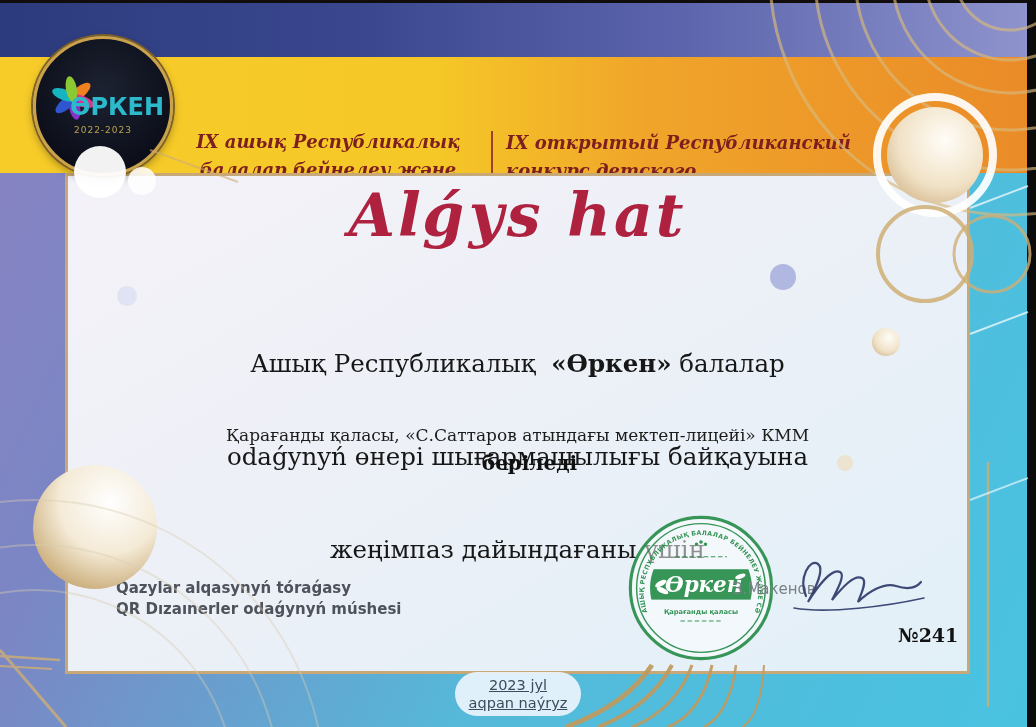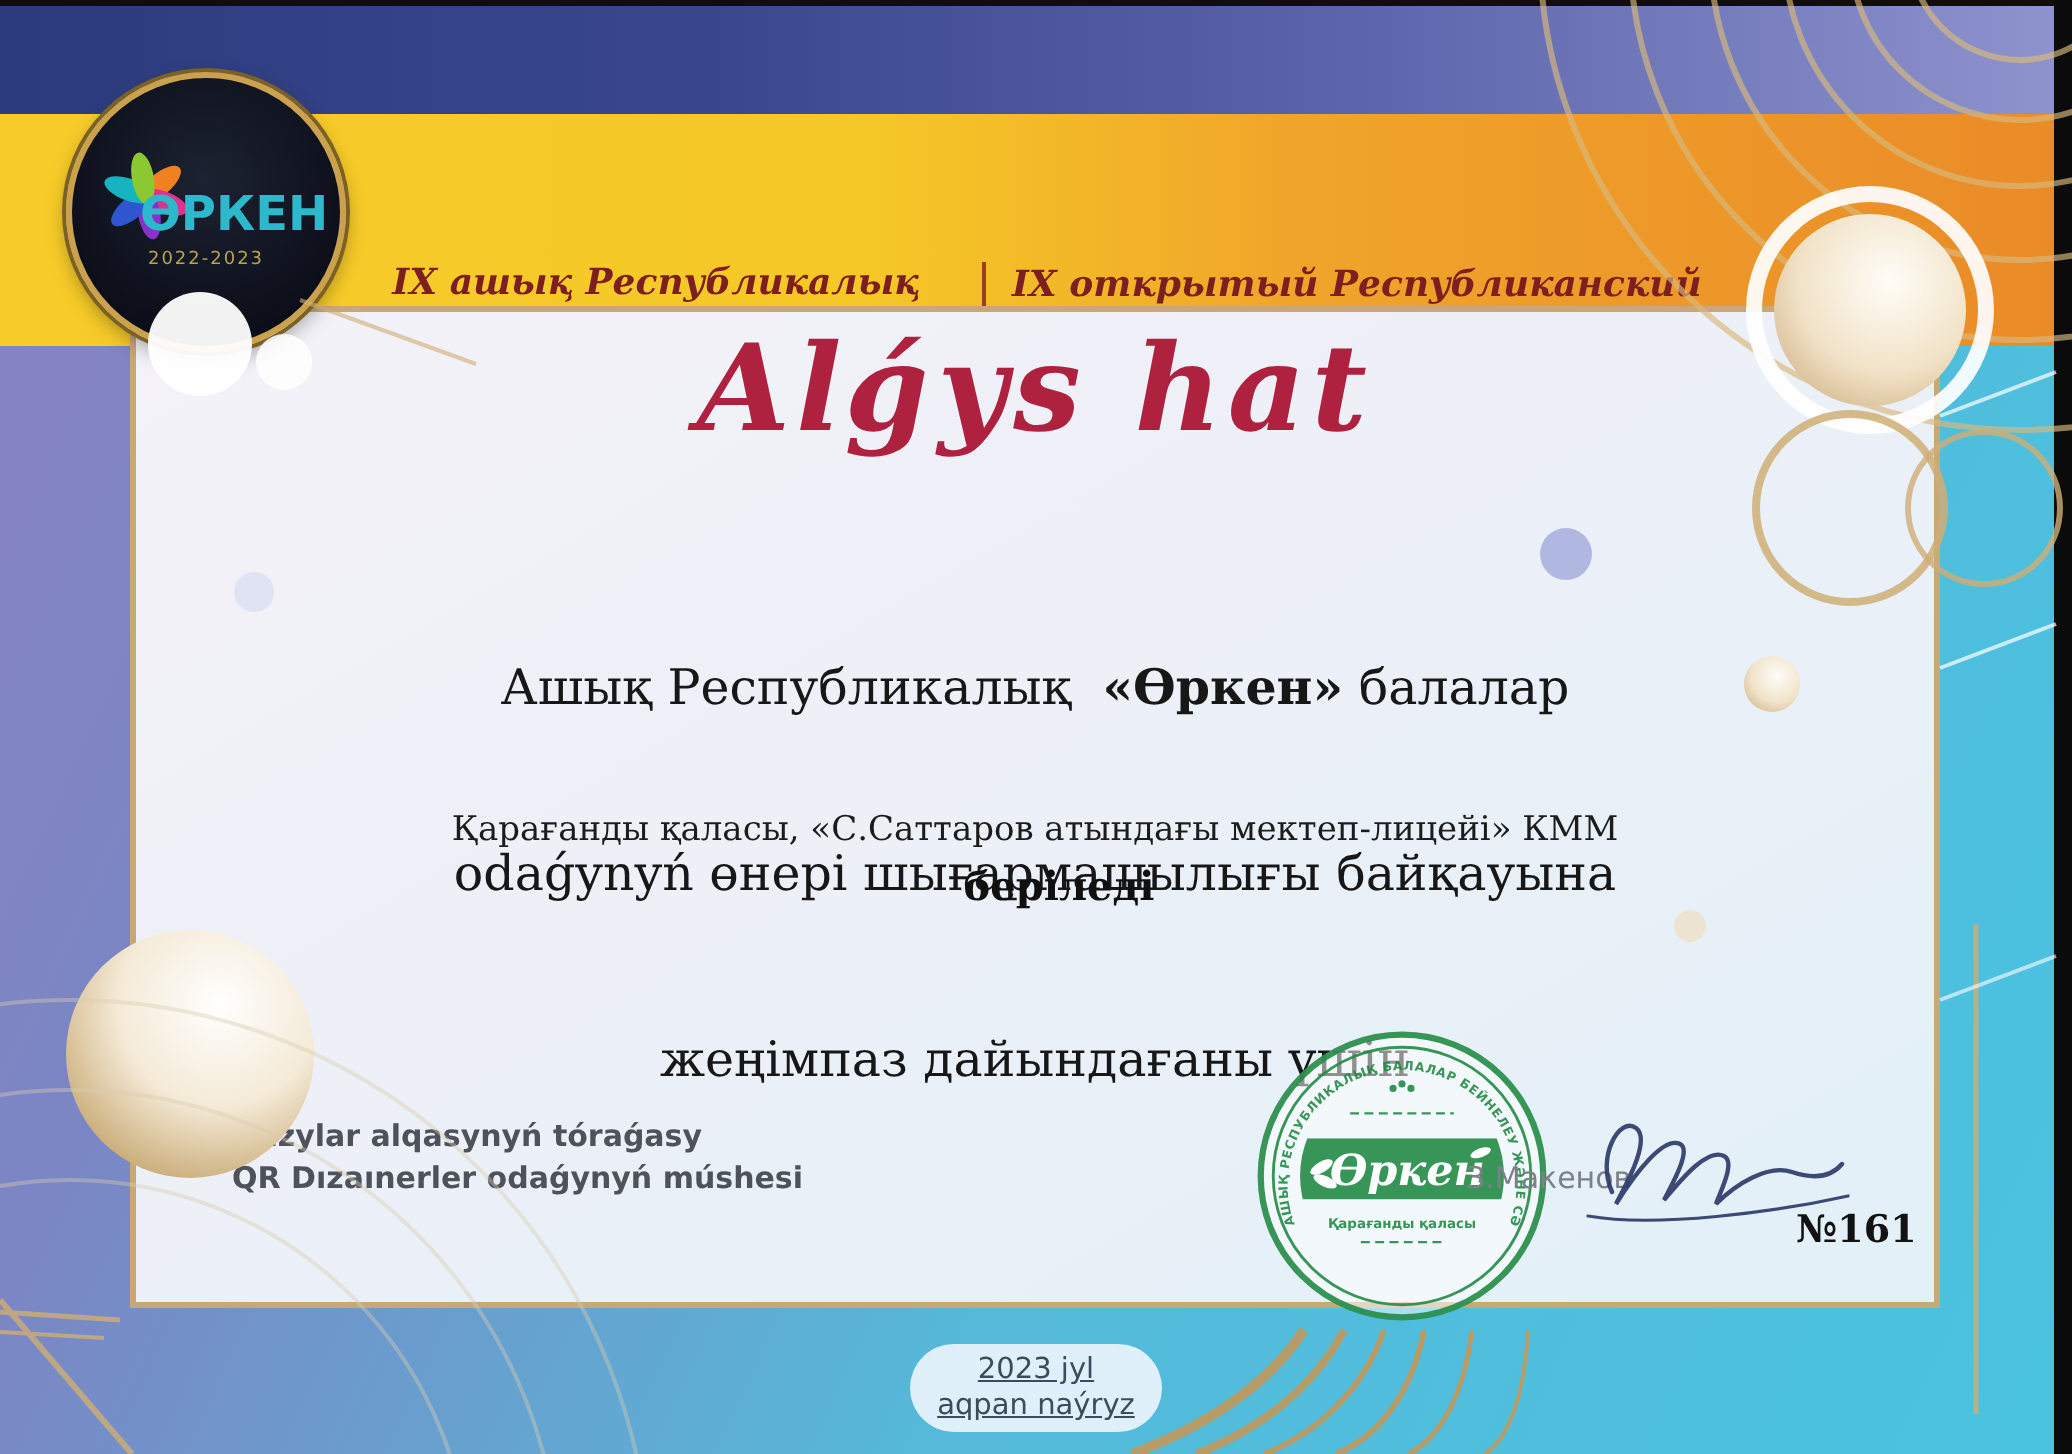--- a/index.html
+++ b/index.html
@@ -24,21 +24,21 @@
   
   .logo{position:absolute;left:33px;top:36px;width:134px;height:134px;border-radius:50%;
       background:radial-gradient(circle at 50% 38%,#1d2232 0%,#0b0e18 75%);
       border:3px solid #caa24d;box-shadow:0 0 0 2px #7c6127,0 4px 10px rgba(0,0,0,.35);}
   .logo-title{position:absolute;left:34px;top:54px;font-family:"DejaVu Sans",sans-serif;
       font-weight:bold;font-size:24px;color:#2cb9cb;letter-spacing:0px;}
   .logo-years{position:absolute;left:0;top:86px;width:134px;text-align:center;
       font-family:"DejaVu Sans",sans-serif;font-size:9px;color:#b9a34e;letter-spacing:1px;}
   .pinwheel{position:absolute;left:10px;top:32px;}
   
-  .card{position:absolute;left:65px;top:153px;width:905px;height:501px;
+  .card{position:absolute;left:65px;top:173px;width:905px;height:501px;
       background:linear-gradient(150deg,#f4f2f8 0%,#eef0f7 40%,#e2f0f8 100%);
       border:3px solid #c9a877;box-sizing:border-box;}
   .title{position:absolute;left:0;top:4px;width:100%;text-align:center;
       font-style:italic;font-weight:bold;font-size:60px;color:#ae2240;
       letter-spacing:3px;font-family:"DejaVu Serif",serif;}
   .body-block{position:absolute;left:0;top:110px;width:100%;text-align:center;
       font-size:24.5px;line-height:31px;color:#171717;white-space:pre-wrap;}
   .recipient{position:absolute;left:0;top:213px;width:100%;text-align:center;
       font-weight:bold;font-size:27px;color:#101010;}
   .org{position:absolute;left:0;top:249px;width:100%;text-align:center;
@@ -88,21 +88,21 @@
       <div><span>Ашық Республикалық  </span><b>«Өркен»</b><span> балалар</span></div>
       <div>odaǵynyń өнері шығармашылығы байқауына</div>
       <div>жеңімпаз дайындағаны үшін</div>
     </div>
     <div class="org">Қарағанды қаласы, «С.Саттаров атындағы мектеп-лицейі» КММ</div>
     <div class="issued">беріледі</div>
     <div class="signatory">
       <div>Qazylar alqasynyń tóraǵasy</div>
       <div>QR Dızaınerler odaǵynyń múshesi</div>
     </div>
-    <div class="number">№161</div>
+    <div class="number">№241</div>
   </div>
 
   <svg class="deco" width="1036" height="727" viewBox="0 0 1036 727">
     <defs>
       <radialGradient id="sphA" cx="62%" cy="30%" r="75%">
         <stop offset="0%" stop-color="#ffffff"></stop>
           <stop offset="55%" stop-color="#f4ead6"></stop>
           <stop offset="100%" stop-color="#c9ab77"></stop>
       </radialGradient>
       <radialGradient id="sphB" cx="60%" cy="35%" r="80%">

